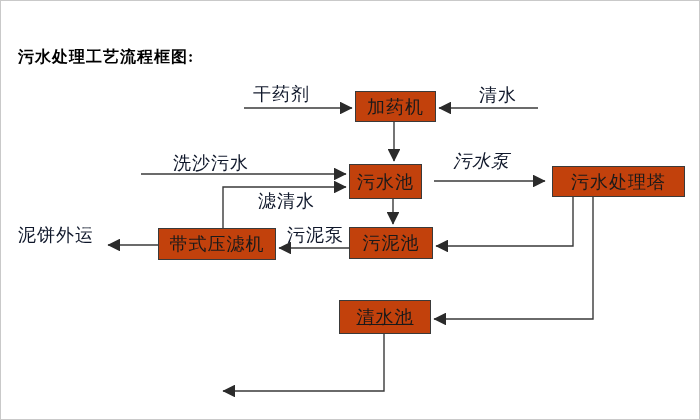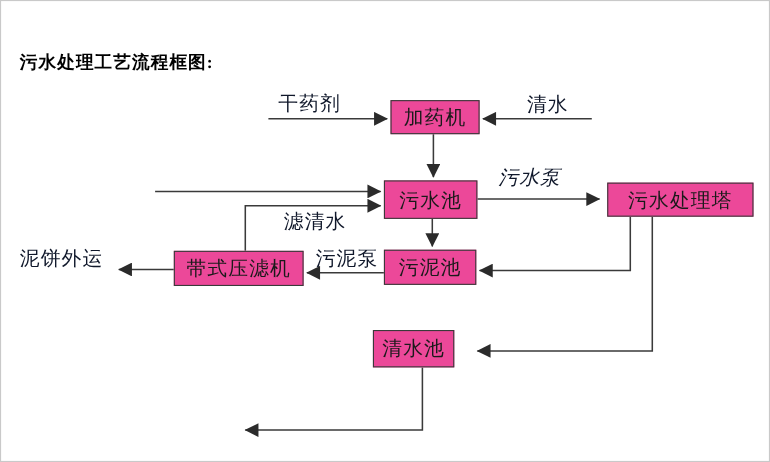--- a/index.html
+++ b/index.html
@@ -21,21 +21,21 @@
     font-weight: bold;
     color: #000000;
     letter-spacing: 1px;
     white-space: nowrap;
     margin-top: 27px;
   }
   .node {
     position: absolute;
     box-sizing: border-box;
     border: 1.5px solid #3a3a3a;
-    background: #ec4899;
+    background: #c2410c;
     display: flex;
     align-items: center;
     justify-content: center;
     font-size: 18px;
     color: #1a1a1a;
     white-space: nowrap;
     letter-spacing: 1px;
   }
   .flow-label {
     position: absolute;
@@ -69,26 +69,27 @@
       <path d="M348,247 H278" marker-end="url(#arr)"></path>
       <path d="M157,244 H107" marker-end="url(#arr)"></path>
       <path d="M592,196 V318 H433" marker-end="url(#arr)"></path>
       <path d="M383,333 V390 H222" marker-end="url(#arr)"></path>
     </g>
   </svg>
 
   <div class="doc-title">污水处理工艺流程框图:</div>
 
   <div class="node" style="left:354px; top:90px; width:81px; height:31px;">加药机</div>
-  <div class="node" style="left:348px; top:163px; width:85px; height:35px;">污水池</div>
+  <div class="node" style="left:348px; top:163px; width:73px; height:35px;">污水池</div>
   <div class="node" style="left:551px; top:165px; width:133px; height:31px;">污水处理塔</div>
   <div class="node" style="left:157px; top:227px; width:118px; height:32px;">带式压滤机</div>
   <div class="node" style="left:348px; top:226px; width:84px; height:32px;">污泥池</div>
-  <div class="node" style="left:338px; top:299px; width:74px; height:34px;">清水池</div>
+  <div class="node" style="left:338px; top:299px; width:92px; height:34px;text-decoration:underline;">清水池</div>
 
   <div class="flow-label" style="left:252px; top:84px;">干药剂</div>
   <div class="flow-label" style="left:478px; top:85px;">清水</div>
+  <div class="flow-label" style="left:172px; top:153px;">洗沙污水</div>
   <div class="flow-label" style="left:452px; top:151px;font-style:italic;">污水泵</div>
   <div class="flow-label" style="left:257px; top:191px;">滤清水</div>
   <div class="flow-label" style="left:286px; top:225px;text-align:center;">污泥泵</div>
   <div class="flow-label" style="left:17px; top:225px;">泥饼外运</div>
 
 </div>
 
 </body></html>

